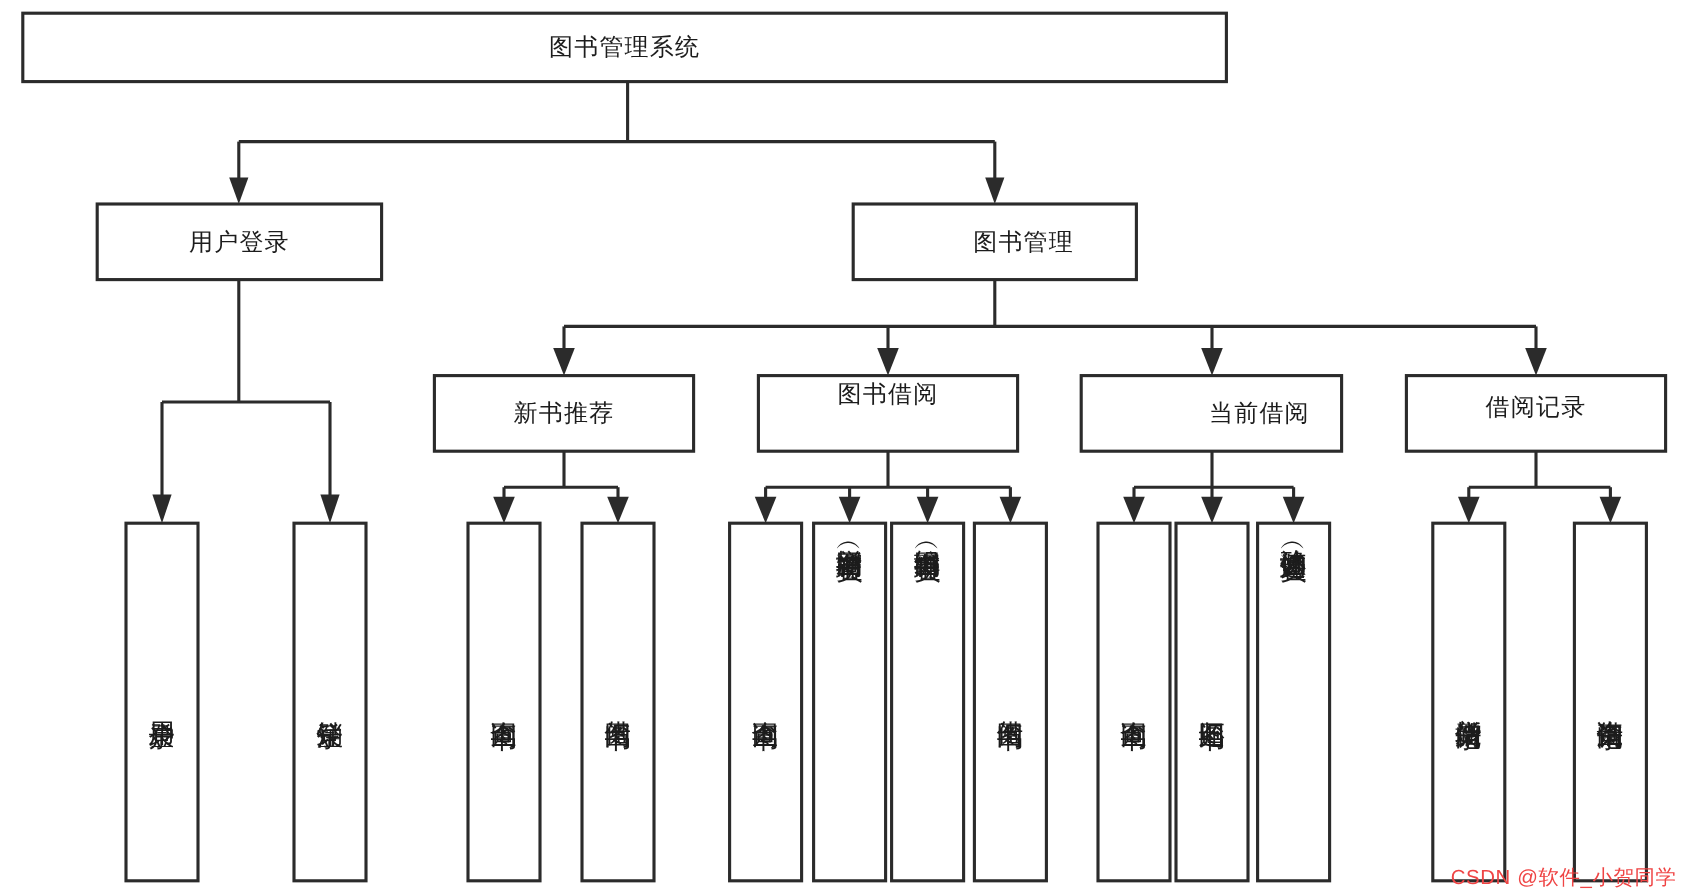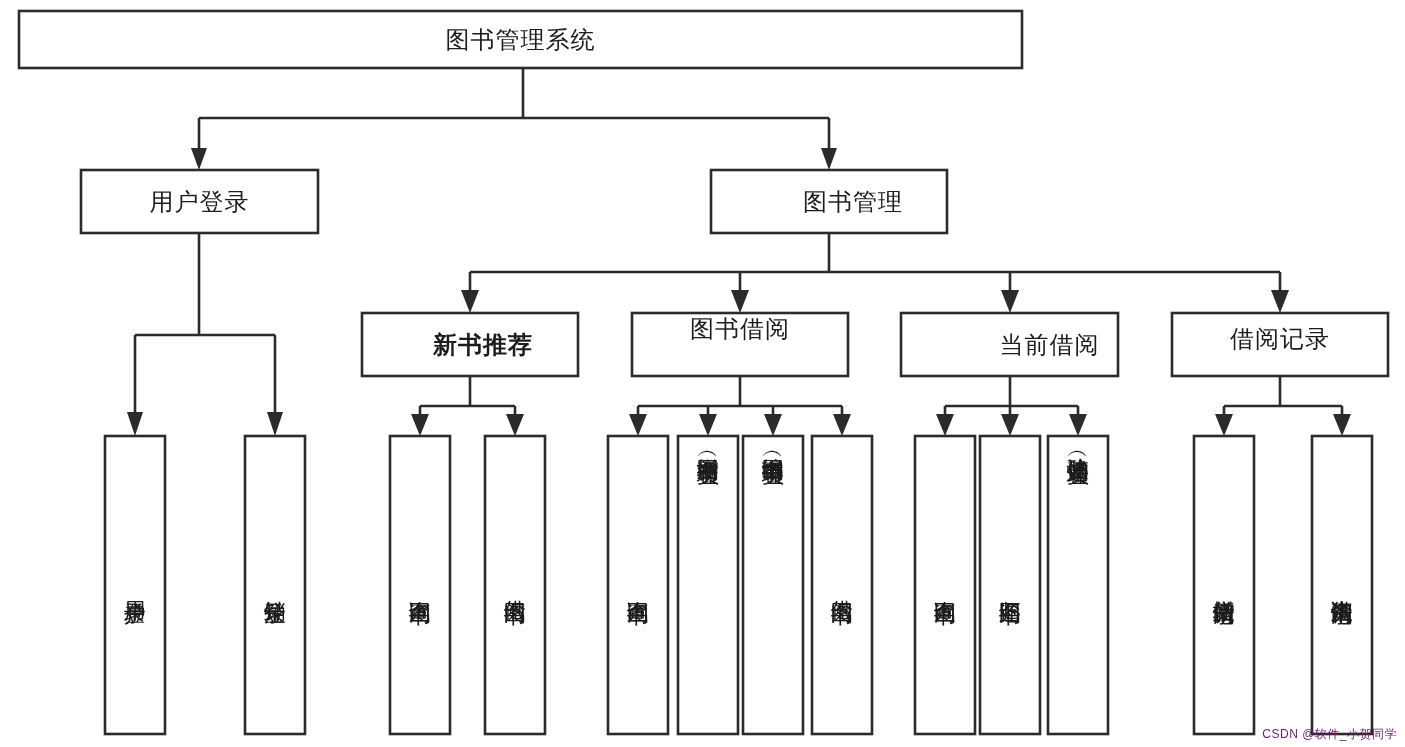--- a/index.html
+++ b/index.html
@@ -40,22 +40,22 @@
   }
   .arrow-head {
     fill: #2b2b2b;
     stroke: none;
   }
   .watermark {
     position: absolute;
     right: 8px;
     bottom: 4px;
     font-family: "Liberation Sans", "DejaVu Sans", sans-serif;
-    font-size: 12px;
-    color: #701a75;
+    font-size: 17px;
+    color: #ef4444;
     letter-spacing: 0.5px;
     white-space: nowrap;
     pointer-events: none;
   }
   .vtext-cell {
     position: absolute;
     display: flex;
     align-items: center;
     justify-content: center;
     pointer-events: none;
@@ -72,21 +72,21 @@
   }
   .htext-cell {
     position: absolute;
     display: flex;
     align-items: center;
     justify-content: center;
     pointer-events: none;
   }
   .htext-inner {
     font-family: "Liberation Sans", "DejaVu Sans", sans-serif;
-    font-size: 24px;
+    font-size: 20px;
     color: #1c1c1c;
     letter-spacing: 1px;
     white-space: nowrap;
   }
 </style>
 </head>
 <body>
 
 <div id="diagram-root">
 
@@ -186,21 +186,21 @@
   </div>
 
   <div class="htext-cell" style="left:81px; top:170px; width:237px; height:63px;">
     <span class="htext-inner">用户登录</span>
   </div>
 
   <div class="htext-cell" style="left:711px; top:170px; width:236px; height:63px;padding-left:24px;">
     <span class="htext-inner">图书管理</span>
   </div>
 
-  <div class="htext-cell" style="left:375px; top:313px; width:216px; height:63px;font-weight:bold;">
+  <div class="htext-cell" style="left:362px; top:313px; width:216px; height:63px;">
     <span class="htext-inner">新书推荐</span>
   </div>
 
   <div class="htext-cell" style="left:632px; top:297px; width:216px; height:63px;">
     <span class="htext-inner">图书借阅</span>
   </div>
 
   <div class="htext-cell" style="left:901px; top:313px; width:217px; height:63px;padding-left:40px;">
     <span class="htext-inner">当前借阅</span>
   </div>

